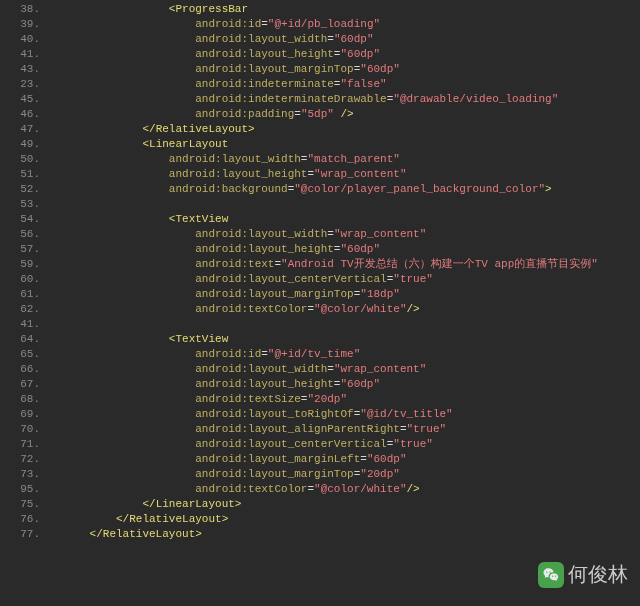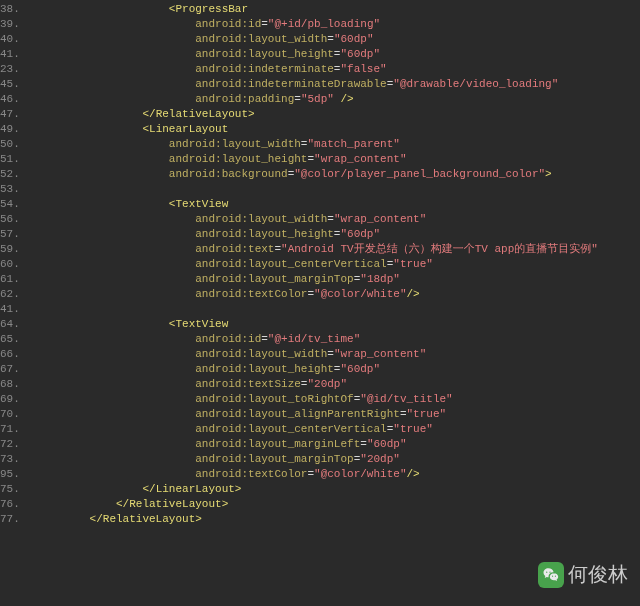--- a/index.html
+++ b/index.html
@@ -1,36 +1,37 @@
 <!DOCTYPE html>
 <html><head>
 <meta charset="utf-8">
 <style>
   html,body{margin:0;padding:0;background:#2a2a2a;width:640px;height:606px;overflow:hidden;font-family:Menlo,Consolas,"Courier New",monospace;font-size:11px;position:relative}
   .editor{display:flex;flex-direction:column;padding-top:2px}
   .line{display:flex;align-items:flex-start;height:15px;line-height:15px;white-space:pre}
-  .gutter{width:40px;color:#888;padding-right:10px;flex:0 0 40px;user-select:none}
+  .gutter{width:40px;text-align:right;color:#888;padding-right:10px;flex:0 0 40px;user-select:none}
   .code{flex:1;color:#d6d6d6}
   .tag{color:#e6db74}
   .attr{color:#c0b062}
   .eq{color:#d6d6d6}
   .val{color:#e37b7d}
   .br{color:#e6db74}
   .watermark{position:absolute;right:12px;bottom:18px;display:flex;align-items:center;gap:4px;color:#ddd;font-family:"Microsoft YaHei","PingFang SC",sans-serif;font-size:20px;opacity:.9}
   .wm-icon{width:26px;height:26px;border-radius:6px;background:#4caf50;display:flex;align-items:center;justify-content:center}
   .wm-icon svg{width:18px;height:18px;fill:#fff}
 </style>
 </head>
 <body>
 
 <div class="editor" id="editor">
     <div class="line"><span class="gutter">38.</span><span class="code">                  <span class="br">&lt;</span><span class="tag">ProgressBar</span></span></div>
     <div class="line"><span class="gutter">39.</span><span class="code">                      <span class="attr">android:id</span><span class="eq">=</span><span class="val">"@+id/pb_loading"</span></span></div>
     <div class="line"><span class="gutter">40.</span><span class="code">                      <span class="attr">android:layout_width</span><span class="eq">=</span><span class="val">"60dp"</span></span></div>
     <div class="line"><span class="gutter">41.</span><span class="code">                      <span class="attr">android:layout_height</span><span class="eq">=</span><span class="val">"60dp"</span></span></div>
+    <div class="line"><span class="gutter">43.</span><span class="code">                      <span class="attr">android:layout_marginTop</span><span class="eq">=</span><span class="val">"60dp"</span></span></div>
     <div class="line"><span class="gutter">23.</span><span class="code">                      <span class="attr">android:indeterminate</span><span class="eq">=</span><span class="val">"false"</span></span></div>
     <div class="line"><span class="gutter">45.</span><span class="code">                      <span class="attr">android:indeterminateDrawable</span><span class="eq">=</span><span class="val">"@drawable/video_loading"</span></span></div>
     <div class="line"><span class="gutter">46.</span><span class="code">                      <span class="attr">android:padding</span><span class="eq">=</span><span class="val">"5dp"</span><span class="br"> /&gt;</span></span></div>
     <div class="line"><span class="gutter">47.</span><span class="code">              <span class="br">&lt;/</span><span class="tag">RelativeLayout</span><span class="br">&gt;</span></span></div>
     <div class="line"><span class="gutter">49.</span><span class="code">              <span class="br">&lt;</span><span class="tag">LinearLayout</span></span></div>
     <div class="line"><span class="gutter">50.</span><span class="code">                  <span class="attr">android:layout_width</span><span class="eq">=</span><span class="val">"match_parent"</span></span></div>
     <div class="line"><span class="gutter">51.</span><span class="code">                  <span class="attr">android:layout_height</span><span class="eq">=</span><span class="val">"wrap_content"</span></span></div>
     <div class="line"><span class="gutter">52.</span><span class="code">                  <span class="attr">android:background</span><span class="eq">=</span><span class="val">"@color/player_panel_background_color"</span><span class="br">&gt;</span></span></div>
     <div class="line"><span class="gutter">53.</span><span class="code">      </span></div>
     <div class="line"><span class="gutter">54.</span><span class="code">                  <span class="br">&lt;</span><span class="tag">TextView</span></span></div>

